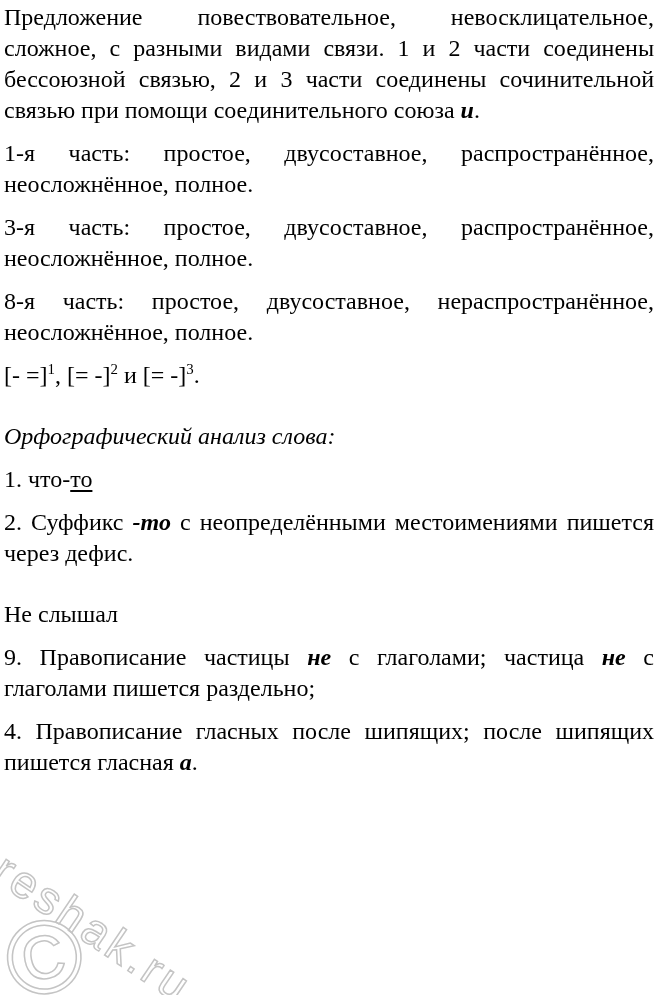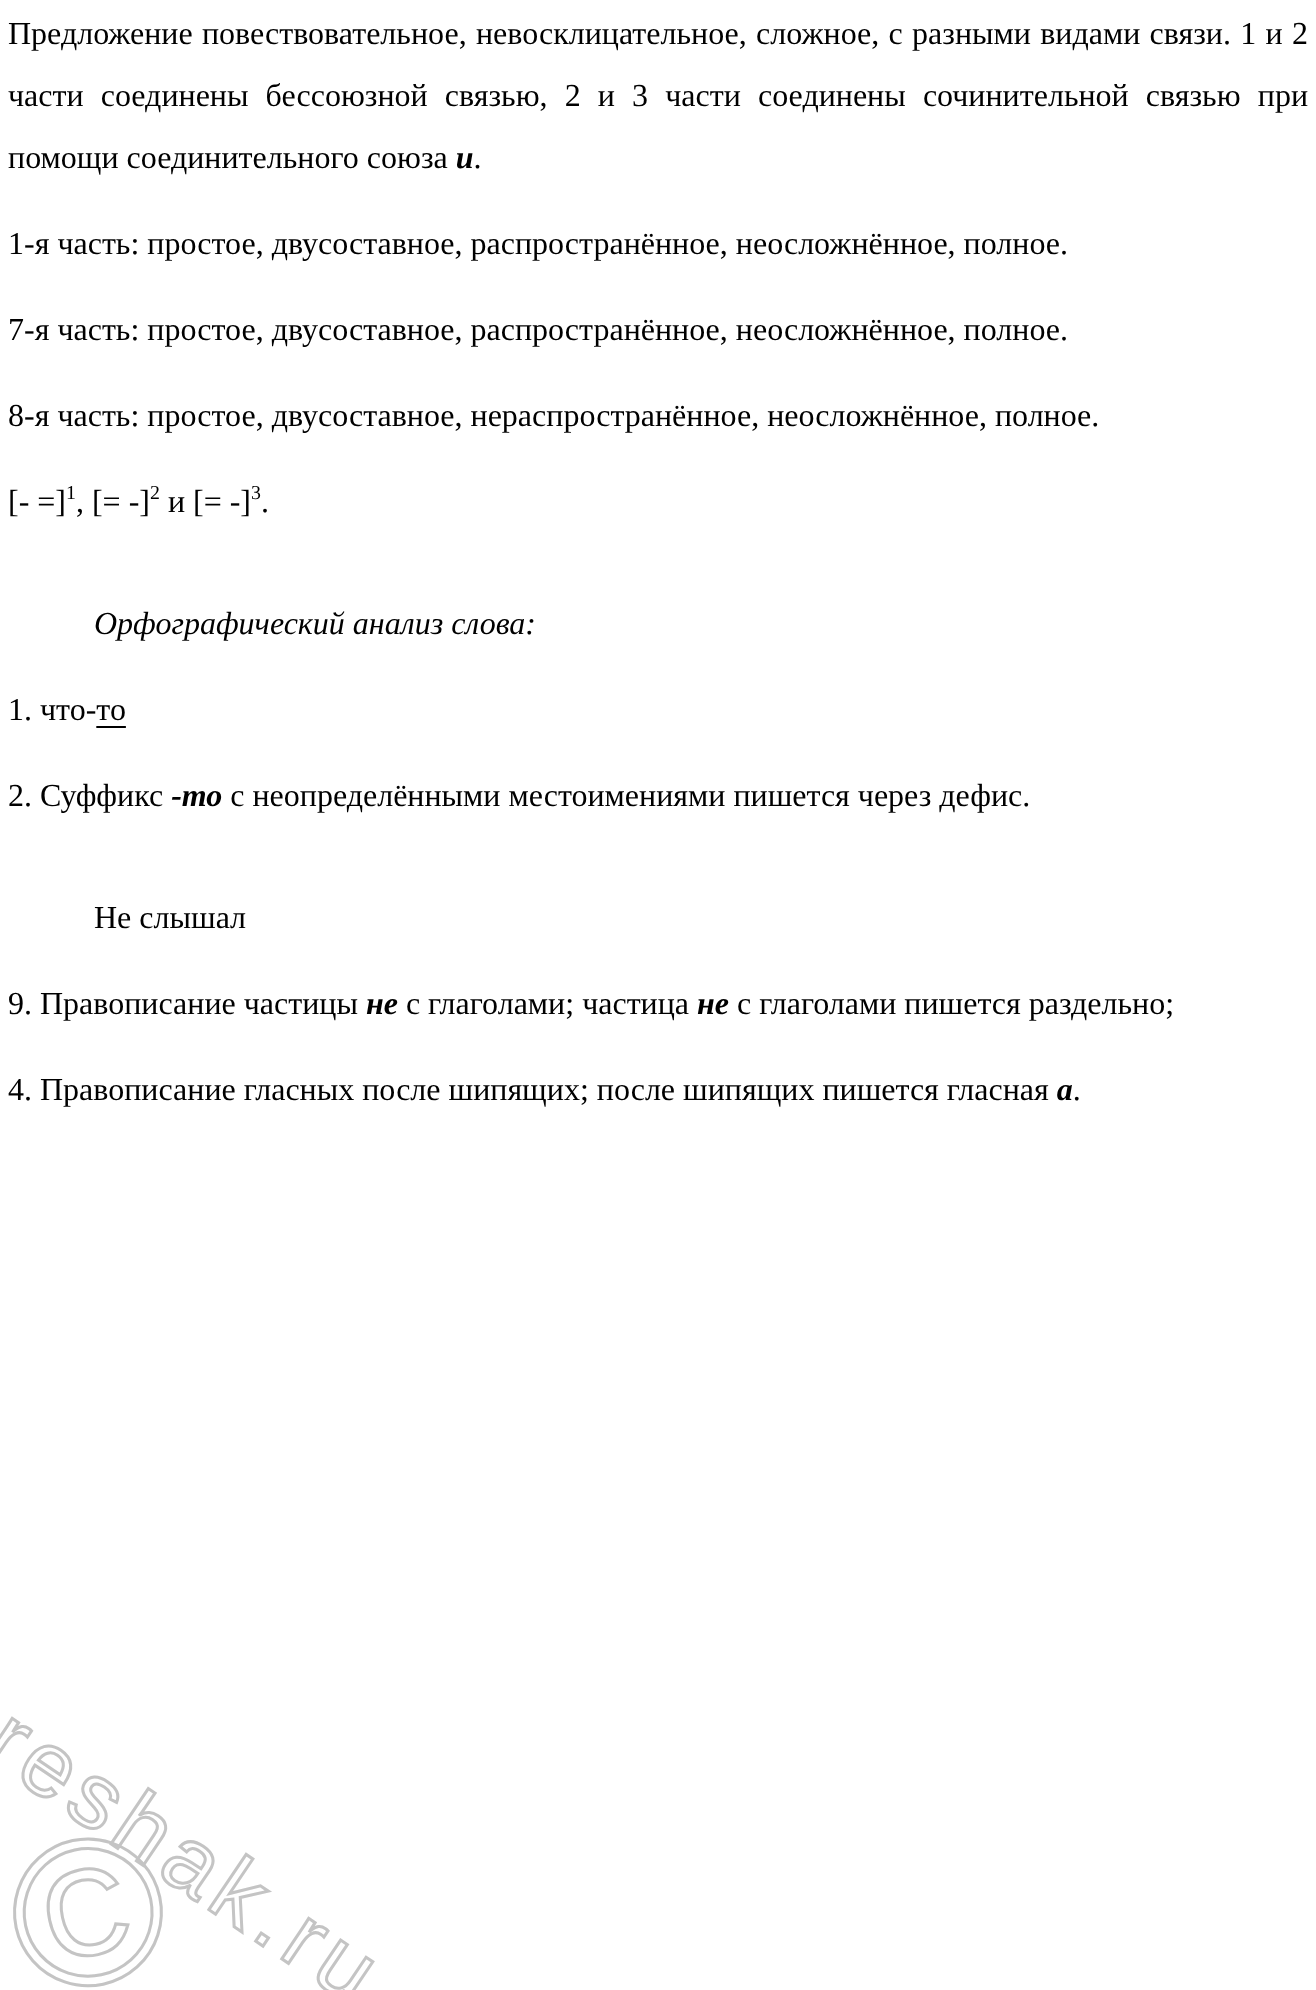--- a/index.html
+++ b/index.html
@@ -9,28 +9,28 @@
     background: #ffffff;
     color: #000000;
     font-family: "Liberation Serif", "DejaVu Serif", serif;
     overflow: hidden;
     position: relative;
   }
   .doc {
     position: relative;
     z-index: 1;
     padding: 2px 4px 0 4px;
-    font-size: 16px;
+    font-size: 24px;
     line-height: 31px;
     text-align: justify;
     hyphens: auto;
     -webkit-hyphens: auto;
   }
   .doc p { margin: 0 0 12px 0; }
-  .doc p.gap-top { margin-top: 30px; margin-left: 43px; }
+  .doc p.gap-top { margin-top: 30px; }
   .doc p.last { margin-bottom: 0; }
   .r-i  { font-style: italic; }
   .r-bi { font-weight: bold; font-style: italic; }
   .r-u  { text-decoration: underline; text-underline-offset: 3px; }
   .r-iu { font-style: italic; text-decoration: underline; text-underline-offset: 3px; }
   .r-sup { vertical-align: super; font-size: 0.62em; line-height: 0; }
 
   
   .watermark-layer {
     position: absolute;
@@ -64,21 +64,21 @@
   @supports not (-webkit-text-stroke: 1px #000) {
     .wm-site, .wm-copy { color: #d2d2d2; -webkit-text-stroke: 0; }
   }
 </style>
 </head>
 <body>
 
 <div class="doc">
   <p><span>Предложение повествовательное, невосклицательное, сложное, с разными видами связи. 1 и 2 части соединены бессоюзной связью, 2 и 3 части соединены сочинительной связью при помощи соединительного союза </span><span class="r-bi">и</span><span>.</span></p>
   <p><span>1-я часть: простое, двусоставное, распространённое, неосложнённое, полное.</span></p>
-  <p><span>7-я часть: простое, двусоставное, распространённое, неосложнённое, полное.</span></p>
+  <p><span>3-я часть: простое, двусоставное, распространённое, неосложнённое, полное.</span></p>
   <p><span>8-я часть: простое, двусоставное, нераспространённое, неосложнённое, полное.</span></p>
   <p><span>[- =]</span><span class="r-sup">1</span><span>, [= -]</span><span class="r-sup">2</span><span> и [= -]</span><span class="r-sup">3</span><span>.</span></p>
   <p class="gap-top"><span class="r-i">Орфографический анализ слова:</span></p>
   <p><span>1. что-</span><span class="r-u">то</span></p>
   <p><span>2. Суффикс </span><span class="r-bi">-то</span><span> с неопределёнными местоимениями пишется через дефис.</span></p>
   <p class="gap-top"><span>Не слышал</span></p>
   <p><span>9. Правописание частицы </span><span class="r-bi">не</span><span> с глаголами; частица </span><span class="r-bi">не</span><span> с глаголами пишется раздельно;</span></p>
   <p class="last"><span>4. Правописание гласных после шипящих; после шипящих пишется гласная </span><span class="r-bi">а</span><span>.</span></p>
 </div>
 

